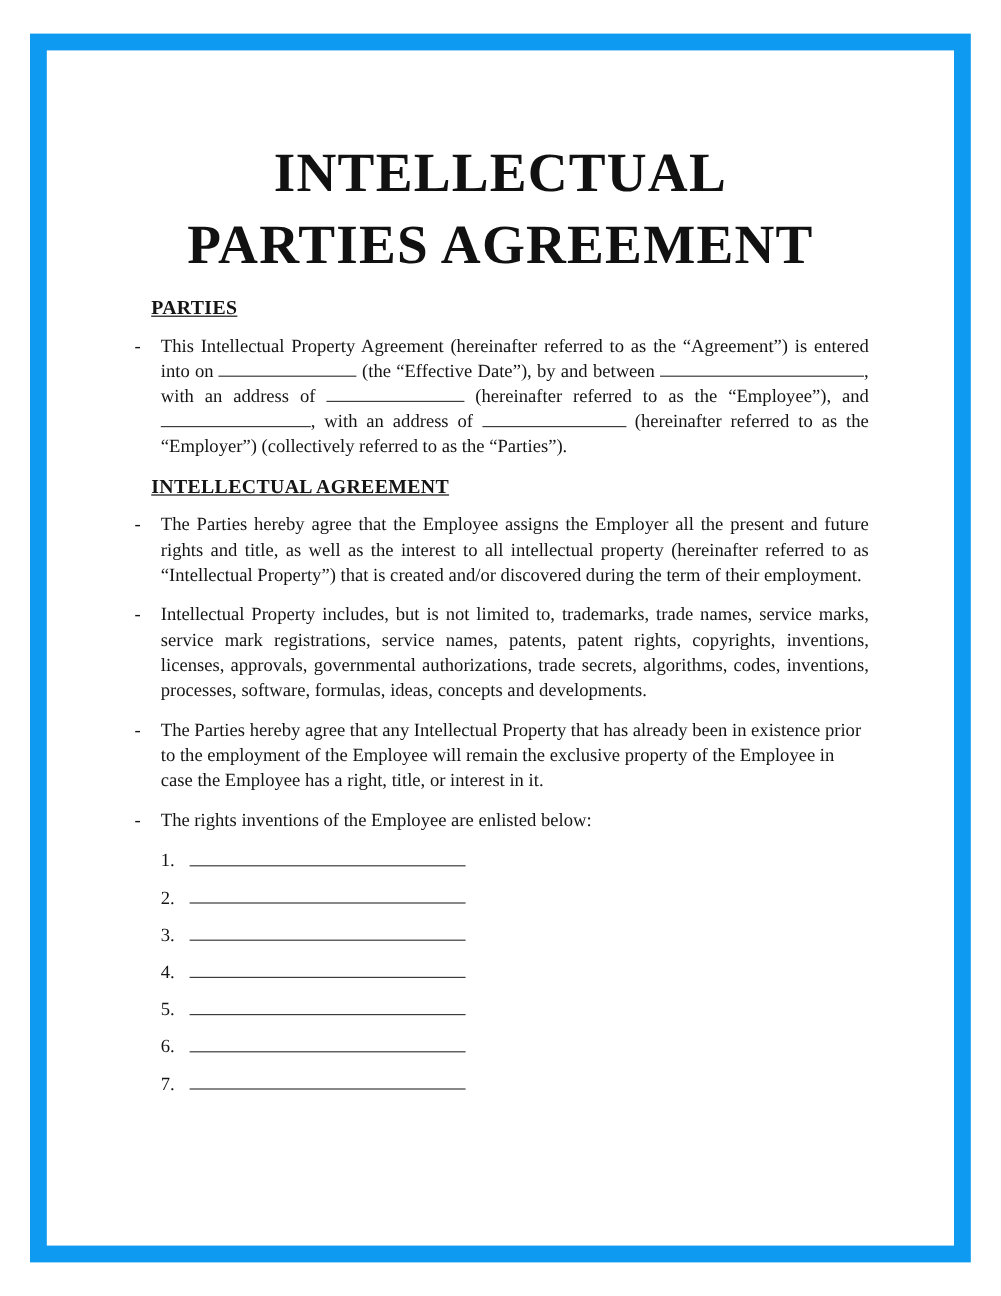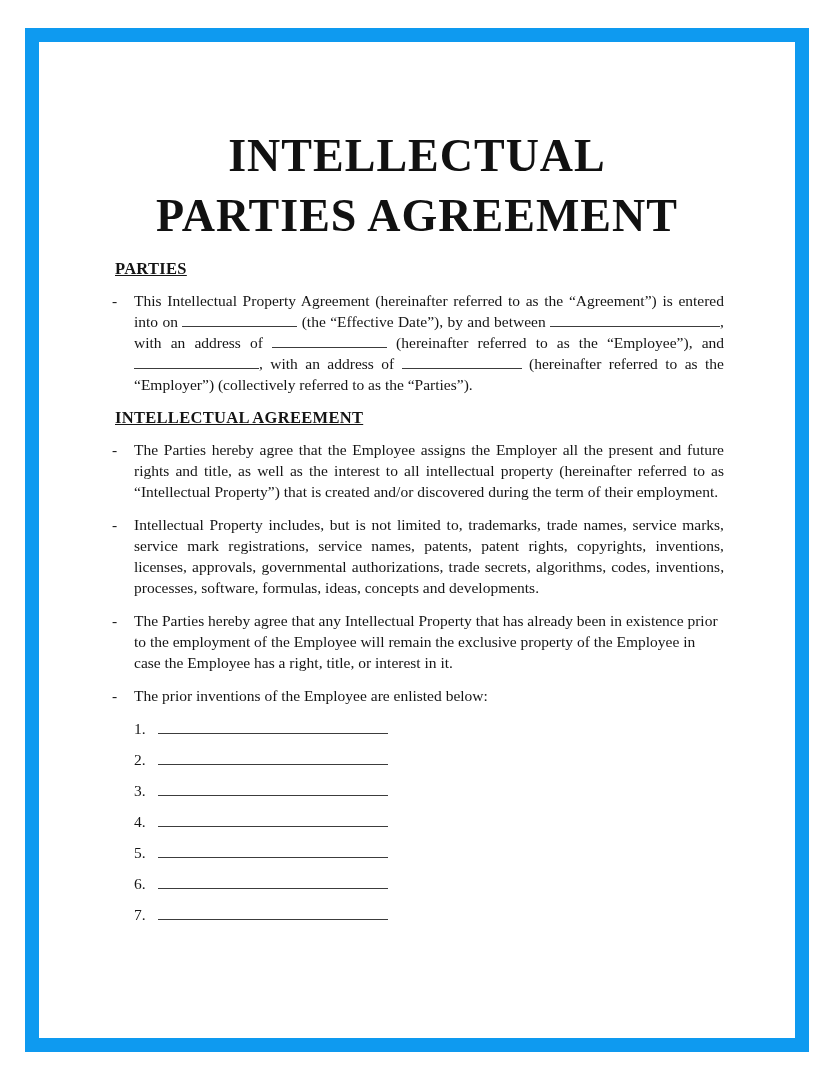--- a/index.html
+++ b/index.html
@@ -27,29 +27,29 @@
     top: 114px;
     width: 614px;
   }
   .doc-title {
     text-align: center;
     font-weight: bold;
     font-size: 46px;
     line-height: 60px;
     letter-spacing: 1px;
     color: #111111;
-    margin: 12px;
+    margin: 0;
   }
   .section-heading {
     font-weight: bold;
     font-size: 16.5px;
     line-height: 22px;
     text-decoration: underline;
     letter-spacing: 0.3px;
-    margin: 12px 0 10px 5px;
+    margin: 12px 0 10px 16px;
   }
   .para {
     position: relative;
     padding-left: 24px;
     font-size: 15.5px;
     line-height: 21px;
     margin: 0 0 12px 0;
   }
   
   .doc-section:nth-of-type(1) .para,
@@ -87,21 +87,21 @@
           <div class="section-heading">PARTIES</div>
           <div class="para"><span class="dash">-</span><span class="run">This Intellectual Property Agreement (hereinafter referred to as the </span><span class="run bold">“Agreement”</span><span class="run">) is entered into on </span><span class="blank" style="width: 115px;"></span><span class="run"> (the </span><span class="run bold">“Effective Date”</span><span class="run">), by and between </span><span class="blank" style="width: 170px;"></span><span class="run">, with an address of </span><span class="blank" style="width: 115px;"></span><span class="run"> (hereinafter referred to as the </span><span class="run bold">“Employee”</span><span class="run">), and </span><span class="blank" style="width: 125px;"></span><span class="run">, with an address of </span><span class="blank" style="width: 120px;"></span><span class="run"> (hereinafter referred to as the </span><span class="run bold">“Employer”</span><span class="run">) (collectively referred to as the </span><span class="run bold">“Parties”</span><span class="run">).</span></div>
         </div>
         <div class="doc-section">
           <div class="section-heading">INTELLECTUAL AGREEMENT</div>
           <div class="para"><span class="dash">-</span><span class="run">The Parties hereby agree that the Employee assigns the Employer all the present and future rights and title, as well as the interest to all intellectual property (hereinafter referred to as </span><span class="run bold">“Intellectual Property”</span><span class="run">) that is created and/or discovered during the term of their employment.</span></div>
           <div class="para"><span class="dash">-</span><span class="run">Intellectual Property includes, but is not limited to, trademarks, trade names, service marks, service mark registrations, service names, patents, patent rights, copyrights, inventions, licenses, approvals, governmental authorizations, trade secrets, algorithms, codes, inventions, processes, software, formulas, ideas, concepts and developments.</span></div>
         </div>
         <div class="doc-section">
           <div class="para"><span class="dash">-</span><span class="run">The Parties hereby agree that any Intellectual Property that has already been in existence prior to the employment of the Employee will remain the exclusive property of the Employee in case the Employee has a right, title, or interest in it.</span></div>
-          <div class="para"><span class="dash">-</span><span class="run">The prior inventions of the Employee are enlisted below:</span></div>
+          <div class="para"><span class="dash">-</span><span class="run">The rights inventions of the Employee are enlisted below:</span></div>
           <div class="inv-list">
             <div class="inv-item"><span class="inv-num">1.</span><span class="inv-line" style="width: 230px;"></span></div>
             <div class="inv-item"><span class="inv-num">2.</span><span class="inv-line" style="width: 230px;"></span></div>
             <div class="inv-item"><span class="inv-num">3.</span><span class="inv-line" style="width: 230px;"></span></div>
             <div class="inv-item"><span class="inv-num">4.</span><span class="inv-line" style="width: 230px;"></span></div>
             <div class="inv-item"><span class="inv-num">5.</span><span class="inv-line" style="width: 230px;"></span></div>
             <div class="inv-item"><span class="inv-num">6.</span><span class="inv-line" style="width: 230px;"></span></div>
             <div class="inv-item"><span class="inv-num">7.</span><span class="inv-line" style="width: 230px;"></span></div>
           </div>
         </div>

